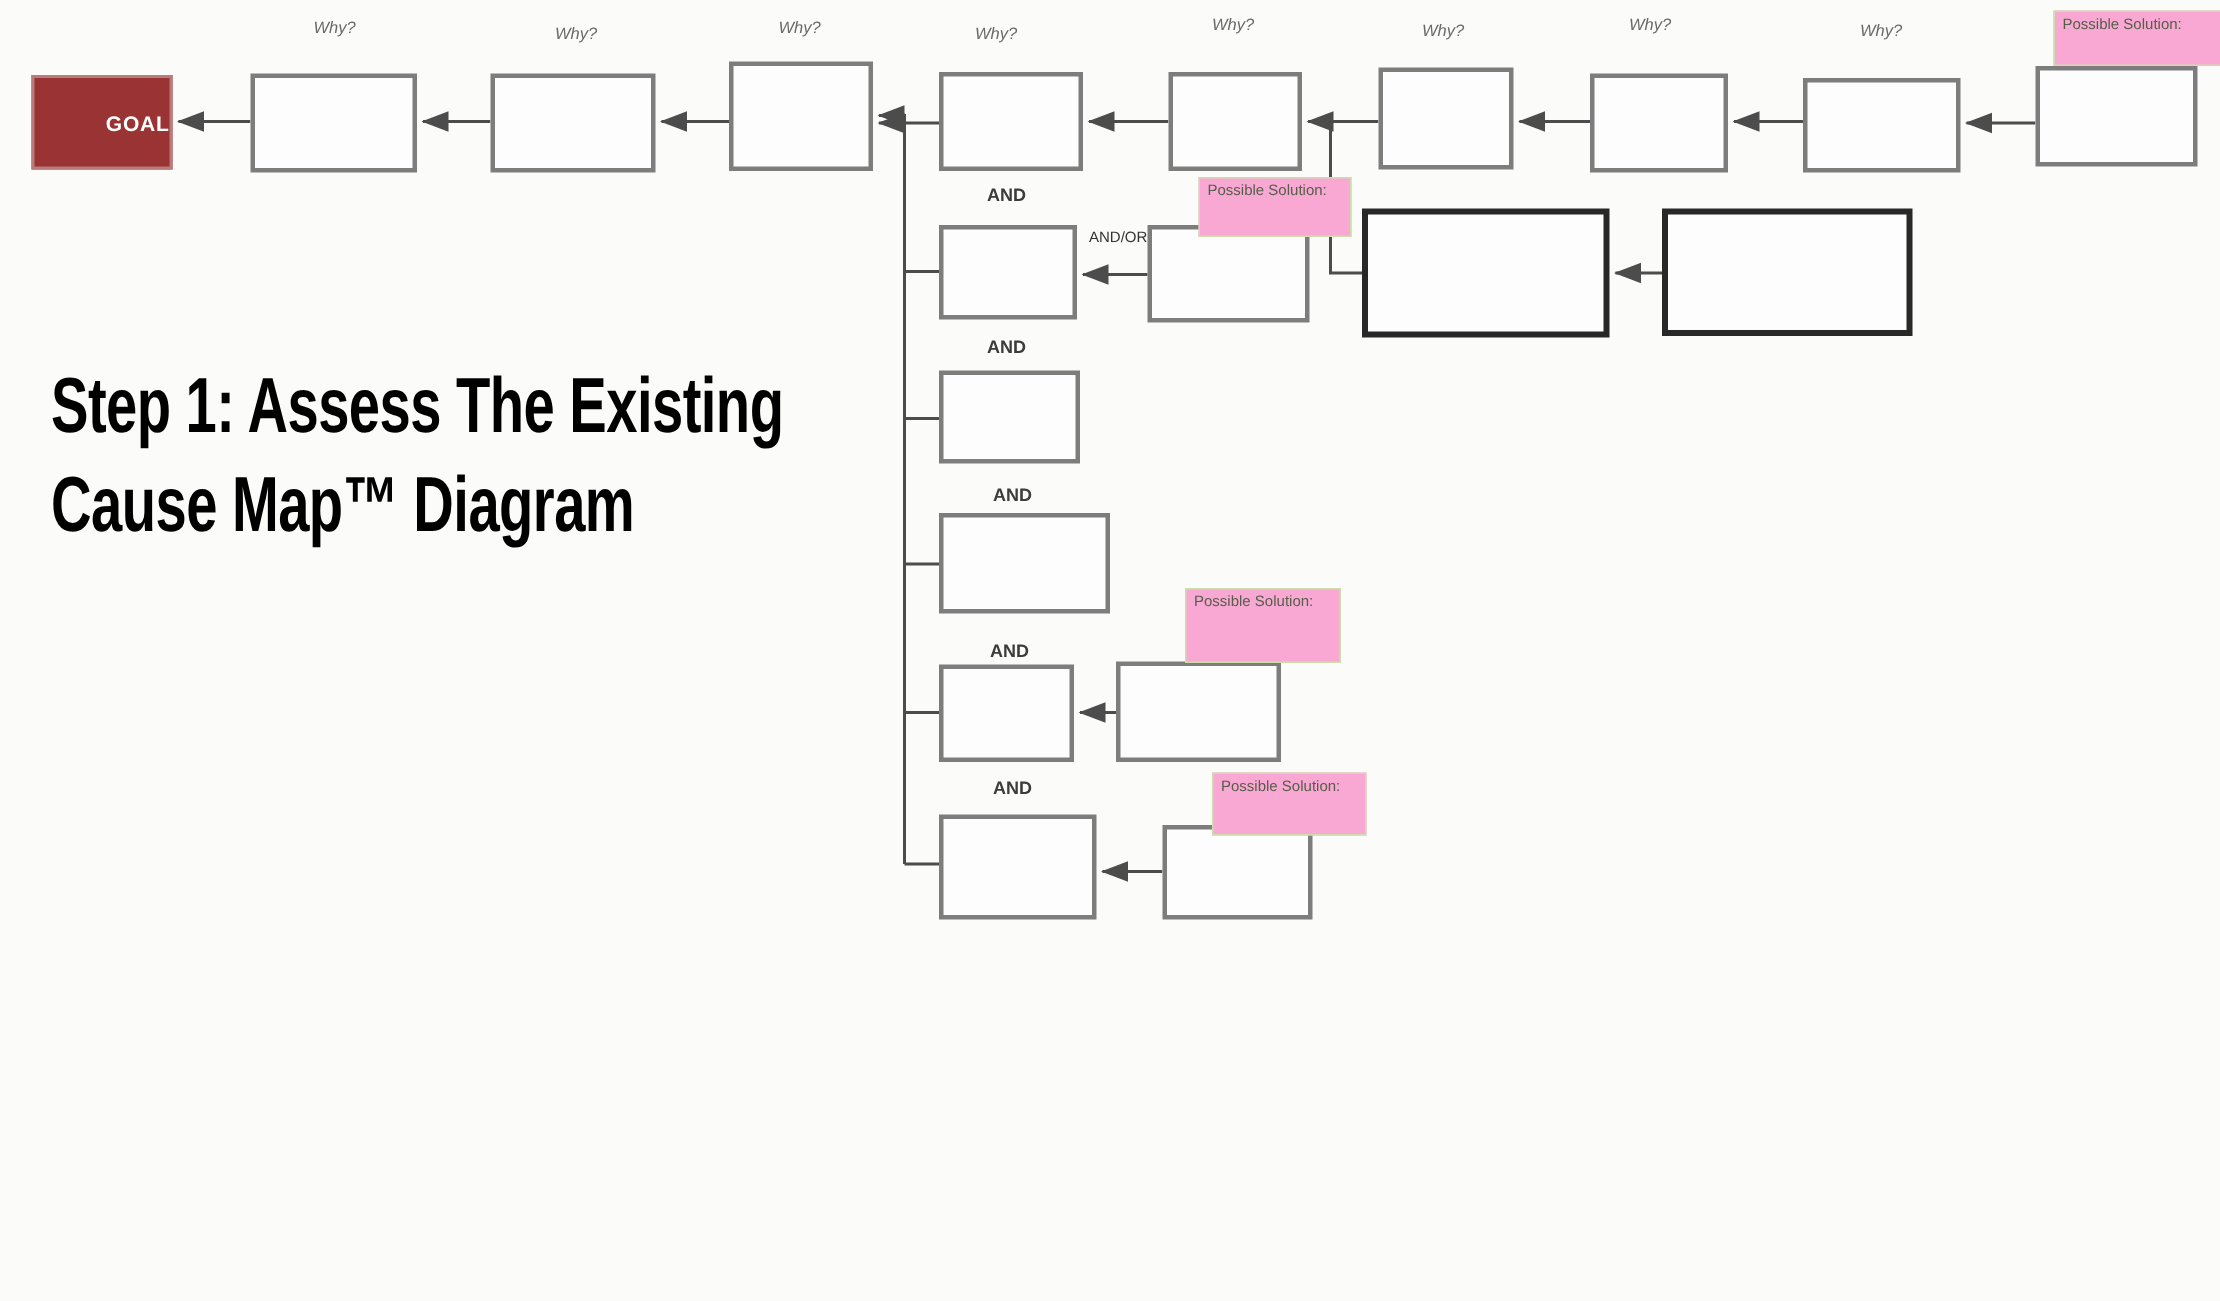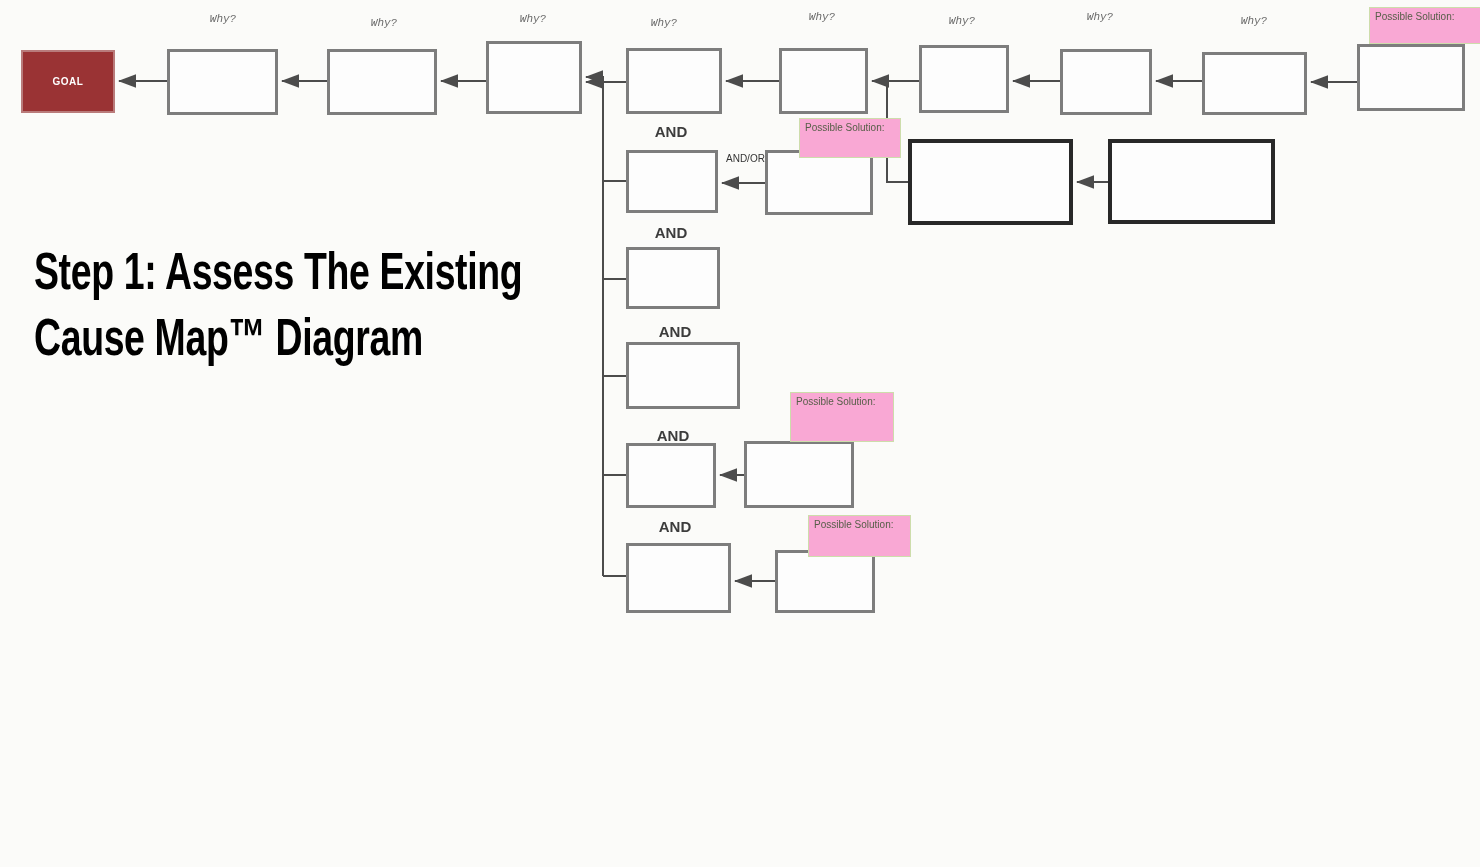--- a/index.html
+++ b/index.html
@@ -20,34 +20,34 @@
     z-index:2;
   }
   .box.emph{border:4px solid #282828;}
   .goal{
     position:absolute;
     box-sizing:border-box;
     left:21px;top:50px;width:94px;height:63px;
     background:#9a3334;
     border:2px solid #b97b7b;
     color:#fff;
-    display:flex;align-items:center;justify-content:center;
-    font-size:10px;font-weight:bold;letter-spacing:.5px;
+    display:flex;align-items:center;justify-content:flex-end;
+    font-size:14px;font-weight:bold;letter-spacing:.5px;
     z-index:2;
   }
   .why{
     position:absolute;
     transform:translateX(-50%);
     font-size:11px;font-style:italic;color:#6a6a6a;
-    z-index:2;white-space:nowrap;font-family:Liberation Mono, monospace;
+    z-index:2;white-space:nowrap;
   }
   .andlbl{
     position:absolute;
     transform:translateX(-50%);
-    font-size:15px;font-weight:bold;color:#3c3c3c;
+    font-size:12px;font-weight:bold;color:#3c3c3c;
     z-index:2;white-space:nowrap;text-align:center;
   }
   .andor{
     position:absolute;
     font-size:10px;color:#333;
     z-index:2;white-space:nowrap;
   }
   .solution{
     position:absolute;
     box-sizing:border-box;

